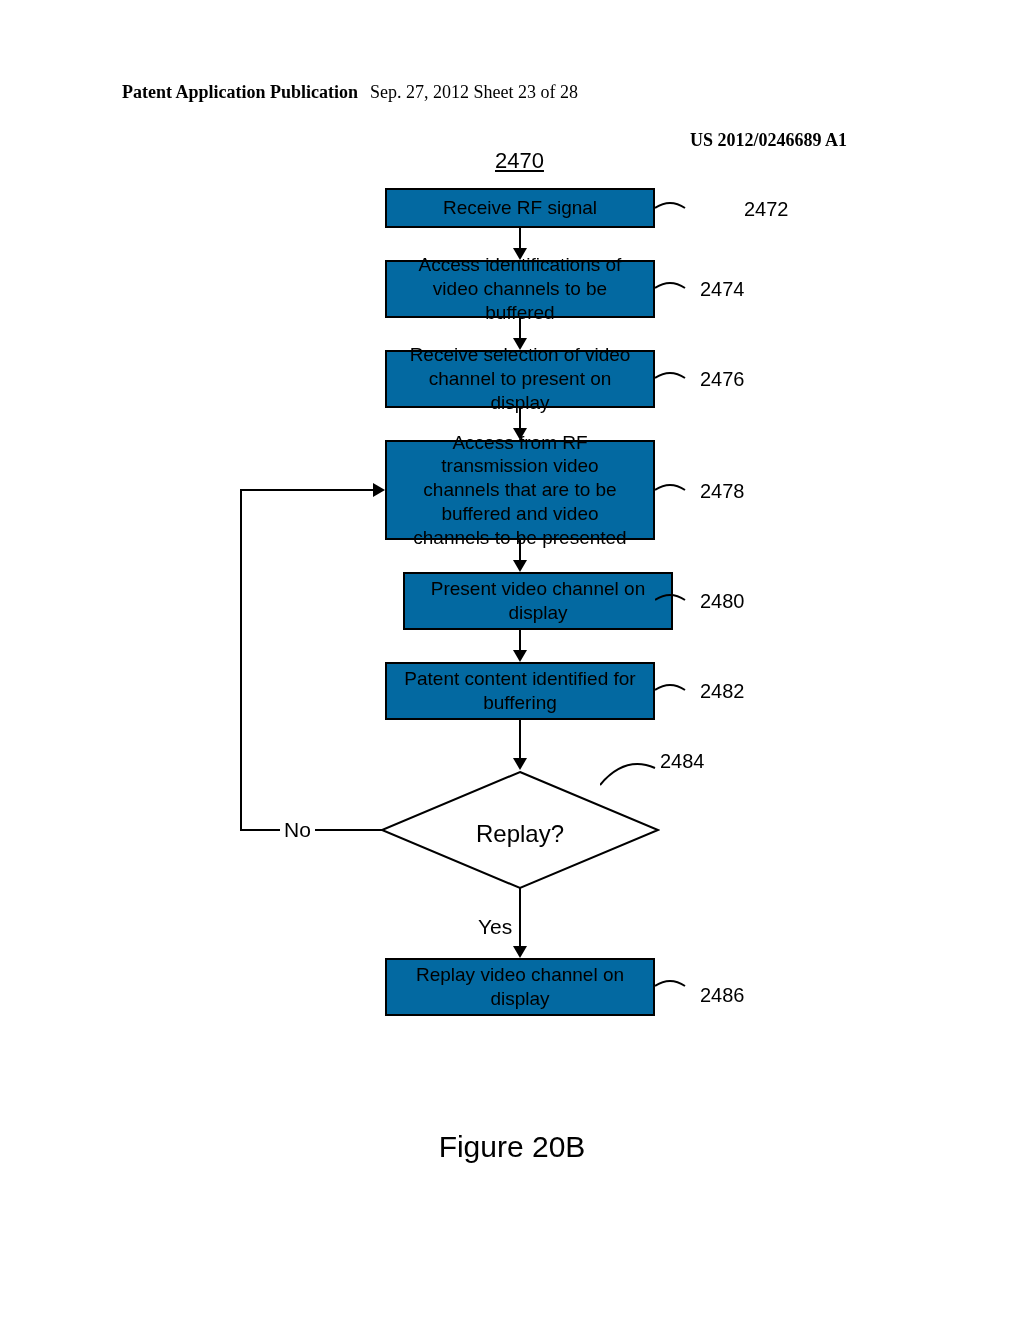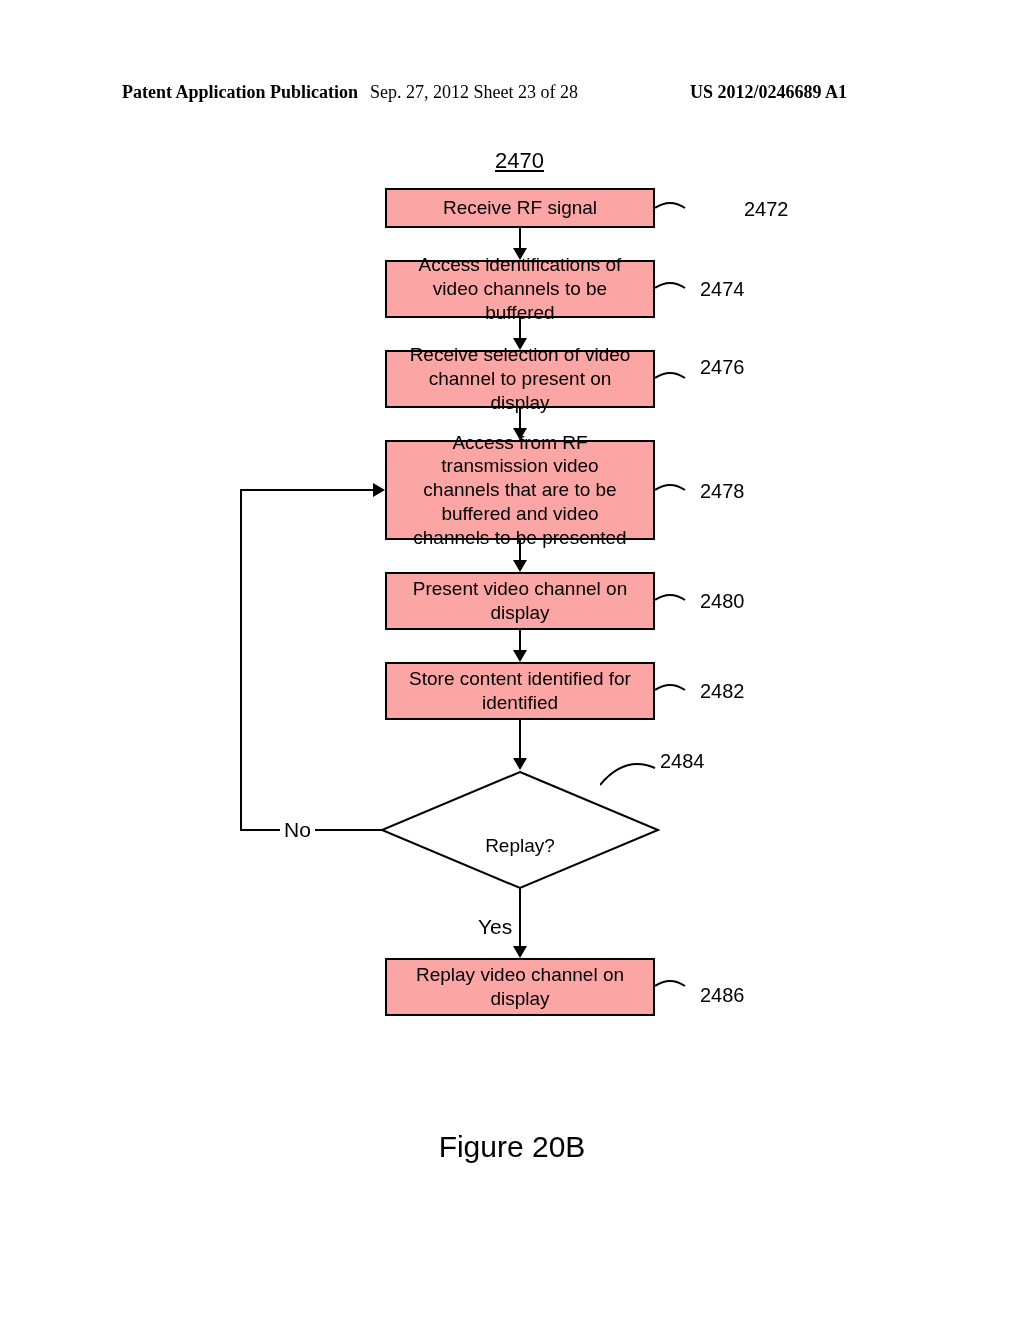--- a/index.html
+++ b/index.html
@@ -25,20 +25,21 @@
     font-weight: bold;
   }
   .header-mid {
     position: absolute;
     left: 370px;
   }
   .header-right {
     position: absolute;
     left: 690px;
     font-weight: bold;
+    margin-top: 48px;
   }
   .figure-number {
     position: absolute;
     top: 148px;
     left: 495px;
     font-size: 22px;
     text-decoration: underline;
     text-align: center;
   }
   .figure-caption {
@@ -51,21 +52,21 @@
   }
   .flowchart {
     position: absolute;
     top: 180px;
     left: 0;
     width: 1024px;
   }
   .box {
     position: absolute;
     border: 2px solid #000;
-    background: #fca5a5;
+    background: #0369a1;
     font-size: 19px;
     text-align: center;
     display: flex;
     align-items: center;
     justify-content: center;
     padding: 4px 15px;
     box-sizing: border-box;
     line-height: 1.25;
   }
   .ref-label {
@@ -97,28 +98,28 @@
     width: 280px;
     height: 120px;
   }
   .diamond svg {
     position: absolute;
     top: 0;
     left: 0;
   }
   .diamond-text {
     position: absolute;
-    top: 16px;
+    top: 4px;
     left: 0;
     width: 100%;
     height: 100%;
     display: flex;
     align-items: center;
     justify-content: center;
-    font-size: 19px;
+    font-size: 24px;
   }
   .curve {
     position: absolute;
   }
   .small-text {
     position: absolute;
     font-size: 21px;
   }
 </style>
 </head>
@@ -155,49 +156,49 @@
 
   <div class="arrow-line" style="left:519px; top:138px; width:2px; height:22px;"></div>
   <div class="arrowhead-down" style="left:513px; top:158px;"></div>
 
   <div class="box" style="left:385px; top:170px; width:270px; height:58px;">
     <span>Receive selection of video channel to present on display</span>
   </div>
   <svg class="curve" style="left:655px; top:188px;" width="40" height="20">
       <path d="M0 10 Q15 0 30 10" stroke="#000" stroke-width="2" fill="none"></path>
     </svg>
-  <div class="ref-label" style="left:700px; top:176px;">2476</div>
+  <div class="ref-label" style="left:700px; top:188px;">2476</div>
 
   <div class="arrow-line" style="left:519px; top:228px; width:2px; height:22px;"></div>
   <div class="arrowhead-down" style="left:513px; top:248px;"></div>
 
   <div class="box" style="left:385px; top:260px; width:270px; height:100px;">
     <span>Access from RF transmission video channels that are to be buffered and video channels to be presented</span>
   </div>
   <svg class="curve" style="left:655px; top:300px;" width="40" height="20">
       <path d="M0 10 Q15 0 30 10" stroke="#000" stroke-width="2" fill="none"></path>
     </svg>
   <div class="ref-label" style="left:700px; top:300px;">2478</div>
 
   <div class="arrow-line" style="left:519px; top:360px; width:2px; height:22px;"></div>
   <div class="arrowhead-down" style="left:513px; top:380px;"></div>
 
-  <div class="box" style="left:385px; top:392px; width:270px; height:58px;">
+  <div class="box" style="left:403px; top:392px; width:270px; height:58px;">
     <span>Present video channel on display</span>
   </div>
   <svg class="curve" style="left:655px; top:410px;" width="40" height="20">
       <path d="M0 10 Q15 0 30 10" stroke="#000" stroke-width="2" fill="none"></path>
     </svg>
   <div class="ref-label" style="left:700px; top:410px;">2480</div>
 
   <div class="arrow-line" style="left:519px; top:450px; width:2px; height:22px;"></div>
   <div class="arrowhead-down" style="left:513px; top:470px;"></div>
 
   <div class="box" style="left:385px; top:482px; width:270px; height:58px;">
-    <span>Store content identified for identified</span>
+    <span>Patent content identified for buffering</span>
   </div>
   <svg class="curve" style="left:655px; top:500px;" width="40" height="20">
       <path d="M0 10 Q15 0 30 10" stroke="#000" stroke-width="2" fill="none"></path>
     </svg>
   <div class="ref-label" style="left:700px; top:500px;">2482</div>
 
   <div class="arrow-line" style="left:519px; top:540px; width:2px; height:40px;"></div>
   <div class="arrowhead-down" style="left:513px; top:578px;"></div>
 
   <div class="diamond" style="left:380px; top:590px;">

